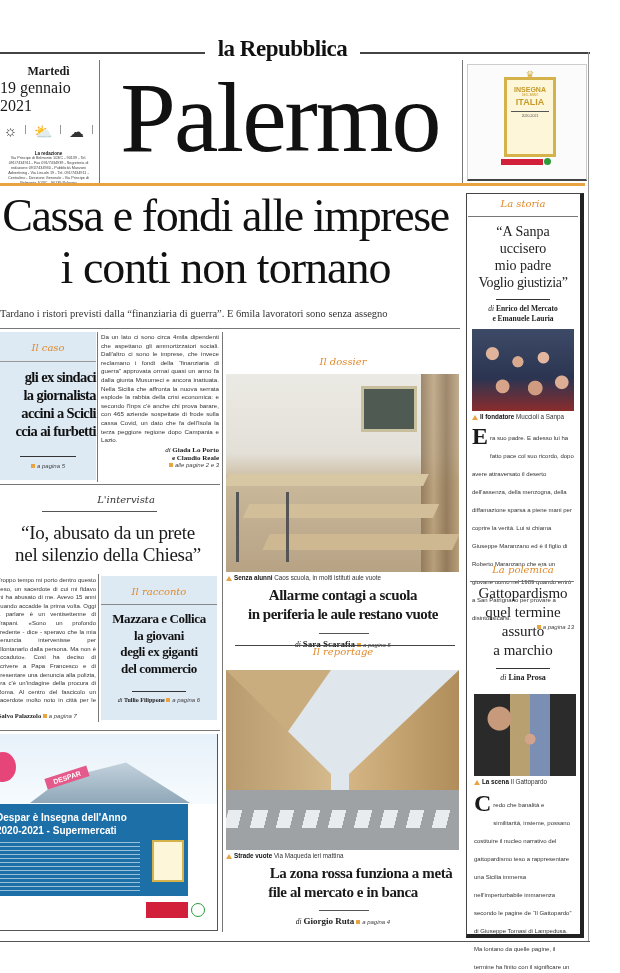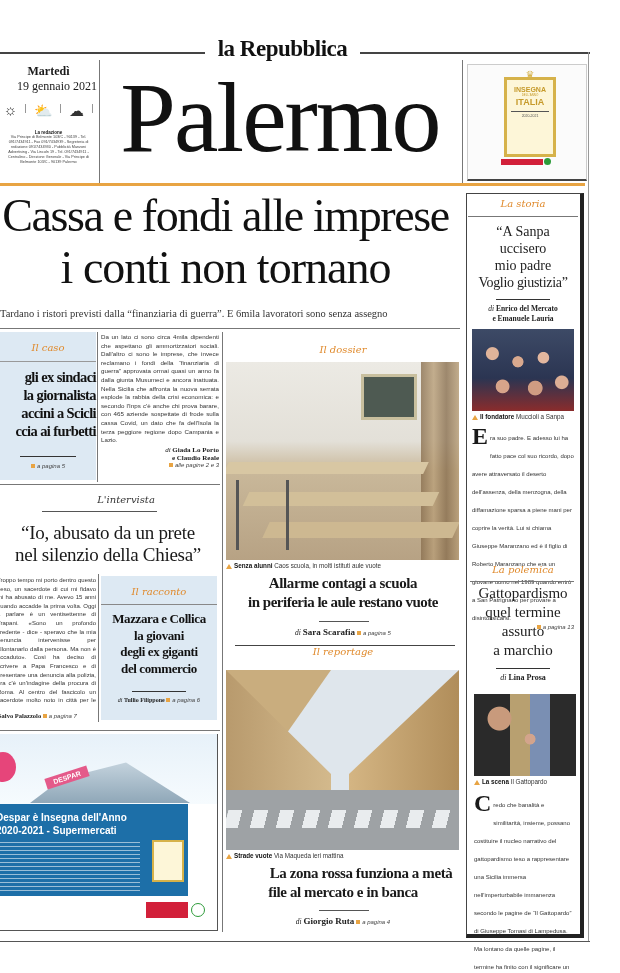--- a/index.html
+++ b/index.html
@@ -23,21 +23,21 @@
 <body>
 
 <div class="abs" style="left:0;top:30px;width:590px;height:156px;">
 
   <div class="rule" style="left:0;top:22px;width:205px;height:2px;background:#444;"></div>
   <div class="rule" style="left:360px;top:22px;width:230px;height:2px;background:#444;"></div>
   <div style="position:absolute;left:205px;top:6px;width:155px;text-align:center;font-family:'Liberation Serif',serif;font-weight:bold;font-size:23px;letter-spacing:-0.5px;color:#111;">la Repubblica</div>
 
   <div style="position:absolute;left:0;top:30px;width:97px;height:120px;">
     <div style="text-align:center;font-weight:bold;font-size:12px;margin-top:4px;">Martedì</div>
-    <div style="text-align:right;font-size:12px;">19 gennaio 2021</div>
+    <div style="text-align:left;font-size:16px;">19 gennaio 2021</div>
     <div style="display:flex;justify-content:space-around;margin-top:8px;font-size:15px;color:#333;">
       <span>☼</span>
       <span style="font-size:10px;">|</span>
       <span>⛅</span>
       <span style="font-size:10px;">|</span>
       <span>☁</span>
       <span style="font-size:10px;">|</span>
     </div>
     <div style="text-align:center;font-family:'Liberation Sans',sans-serif;font-size:4.5px;font-weight:bold;margin-top:10px;">La redazione</div>
     <div style="text-align:center;font-family:'Liberation Sans',sans-serif;font-size:3.8px;line-height:5px;color:#444;padding:0 4px;">Via Principe di Belmonte 103/C - 90139 - Tel. 091/7434911 - Fax 091/7434939 - Segreteria di redazione 091/7434930 - Pubblicità Manzoni Advertising - Via Lincoln 19 - Tel. 091/7434911 - Centralino - Direzione Generale - Via Principe di Belmonte 103/C - 90139 Palermo</div>
@@ -90,21 +90,21 @@
   <div class="small" style="text-align:justify;">Da un lato ci sono circa 4mila dipendenti che aspettano gli ammortizzatori sociali. Dall'altro ci sono le imprese, che invece reclamano i fondi della “finanziaria di guerra” approvata ormai quasi un anno fa dalla giunta Musumeci e ancora inattuata. Nella Sicilia che affronta la nuova serrata esplode la rabbia della crisi economica: e secondo l'Inps c'è anche chi prova barare, con 465 aziende sospettate di frode sulla cassa Covid, un dato che fa dell'Isola la terza peggiore regione dopo Campania e Lazio.</div>
   <div class="byline" style="text-align:right;font-size:7px;margin-top:1px;">
     <i>di</i> <b>Giada Lo Porto</b>
   </div>
   <div class="byline" style="text-align:right;font-size:7px;"><b>e Claudio Reale</b></div>
   <div class="pg" style="text-align:right;"><span class="dot"></span><span>alle pagine 2 e 3</span></div>
 </div>
 
 <div class="vrule" style="left:222px;top:332px;height:600px;"></div>
 
-<div style="position:absolute;left:224px;top:336px;width:238px;height:310px;">
+<div style="position:absolute;left:224px;top:348px;width:238px;height:310px;">
   <div class="kicker" style="margin-top:8px;">Il dossier</div>
   <div style="position:absolute;left:2px;top:26px;width:233px;height:198px;background:linear-gradient(180deg,#eceae4 0%,#e3e0d8 40%,#c9b89a 55%,#b7a284 100%);overflow:hidden;">
     <div style="position:absolute;left:135px;top:12px;width:50px;height:40px;border:3px solid #c8bf9e;background:#4e5a52;"></div>
     <div style="position:absolute;left:195px;top:0;width:38px;height:198px;background:linear-gradient(90deg,#8a7050,#b89e78,#8a7050,#b89e78);opacity:0.8;"></div>
     <div style="position:absolute;left:0;top:100px;width:200px;height:12px;background:#d8c7a3;transform:skewX(-25deg);"></div>
     <div style="position:absolute;left:20px;top:130px;width:190px;height:14px;background:#d2bf99;transform:skewX(-25deg);"></div>
     <div style="position:absolute;left:40px;top:160px;width:190px;height:16px;background:#cdb891;transform:skewX(-25deg);"></div>
     <div style="position:absolute;left:10px;top:118px;width:3px;height:70px;background:#555;"></div>
     <div style="position:absolute;left:60px;top:118px;width:3px;height:70px;background:#555;"></div>
   </div>

